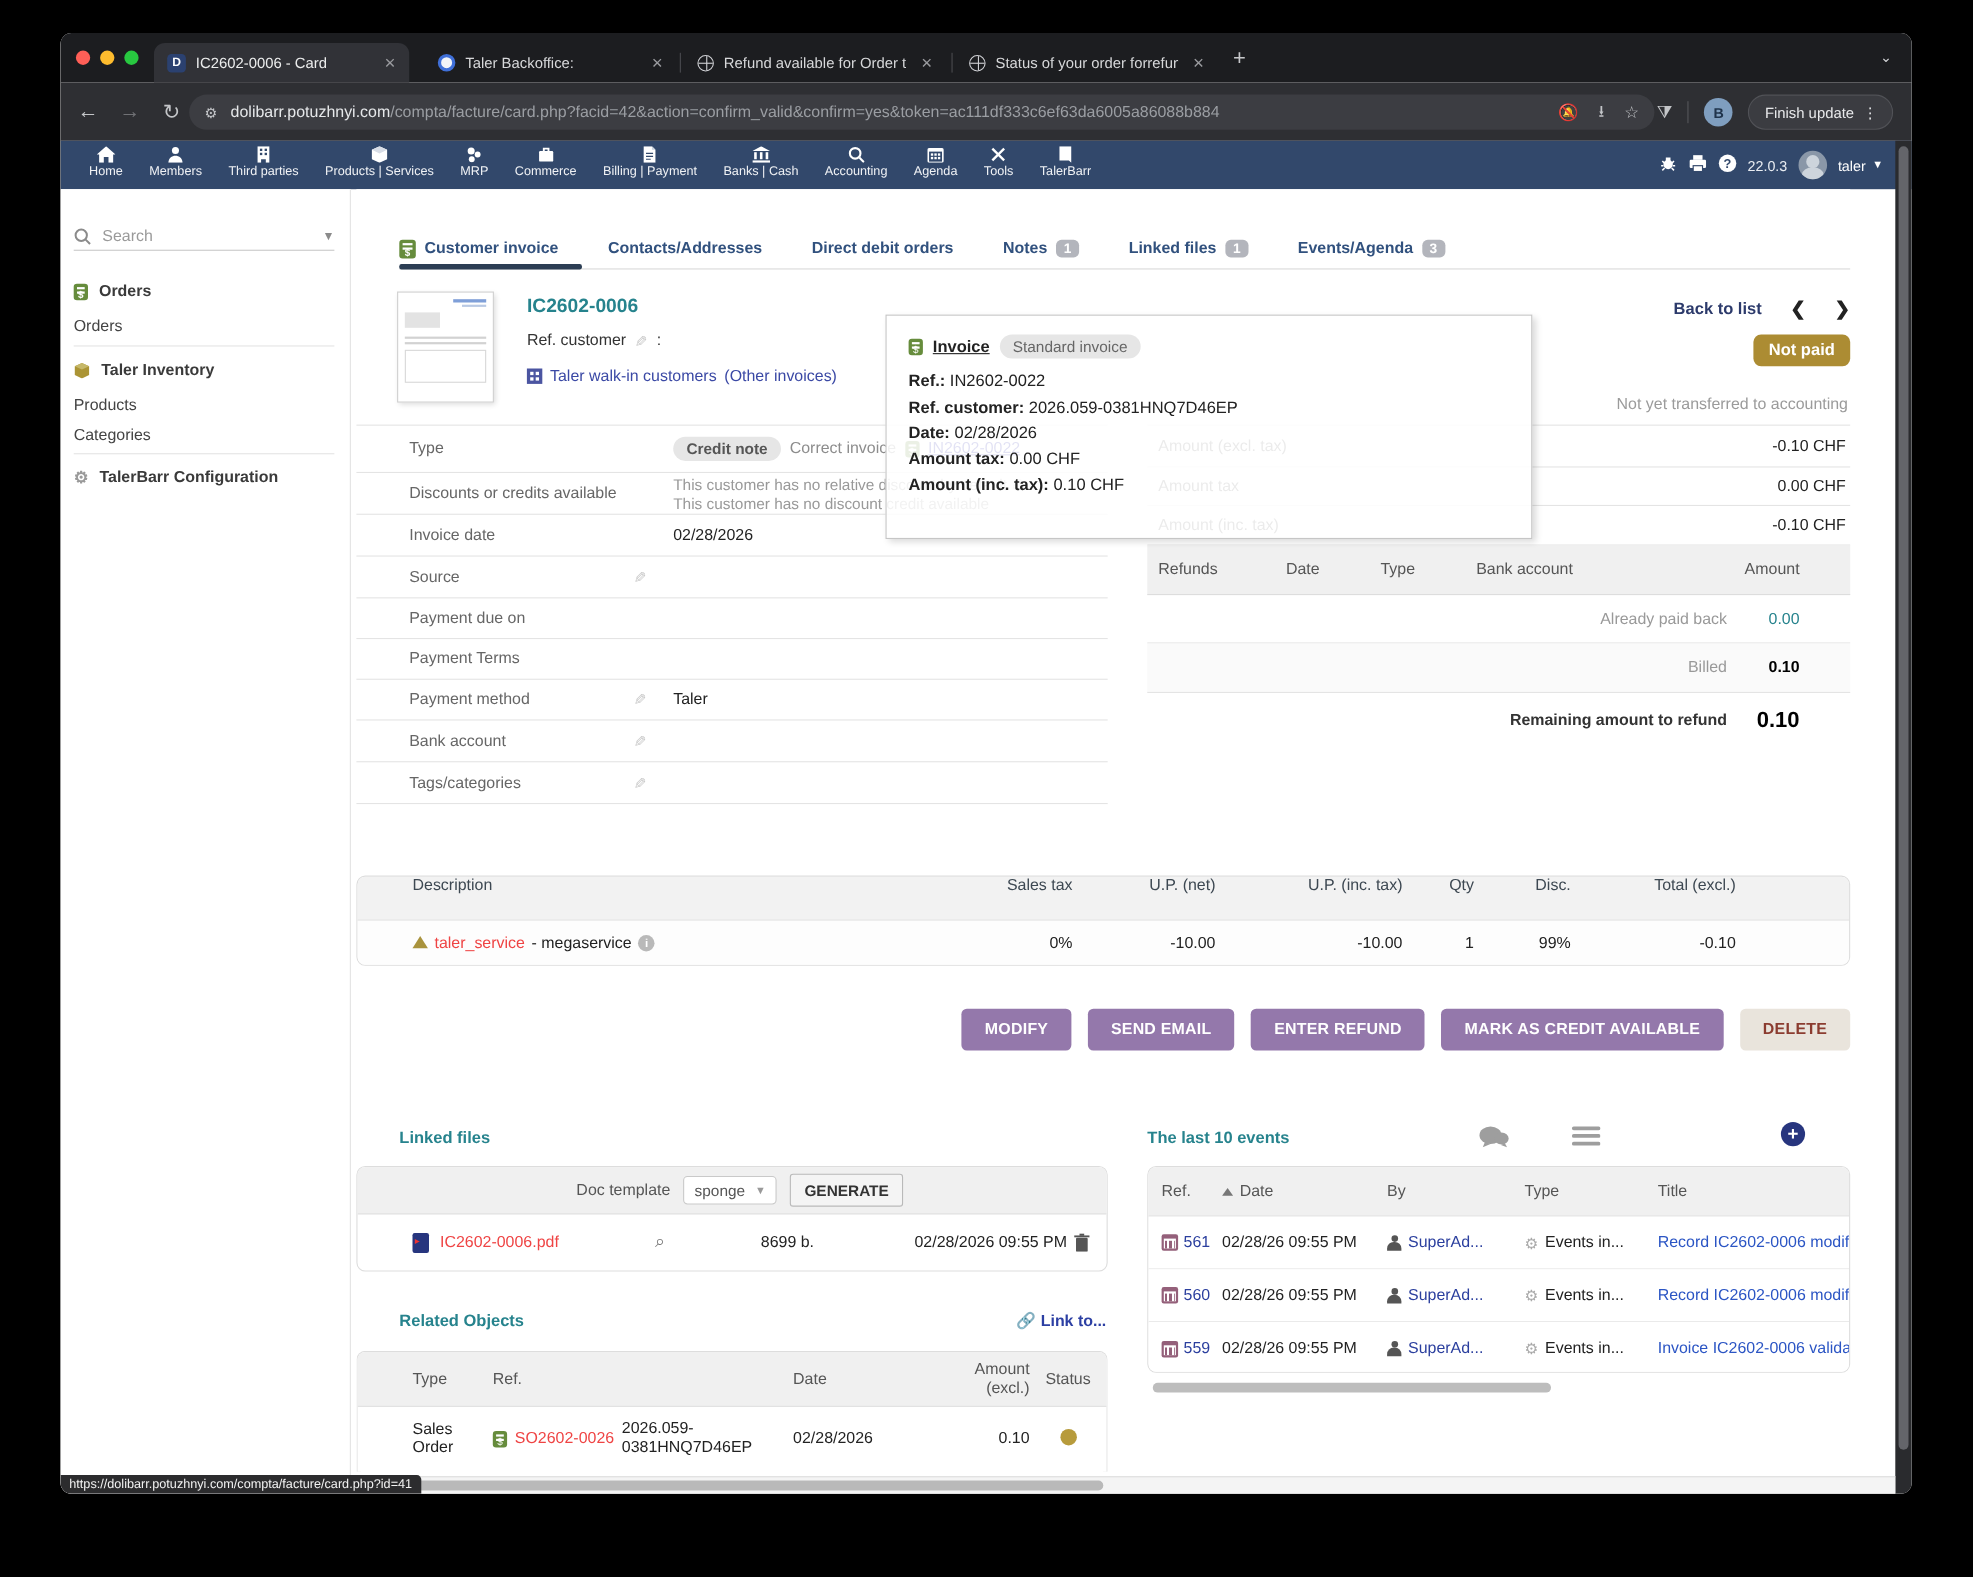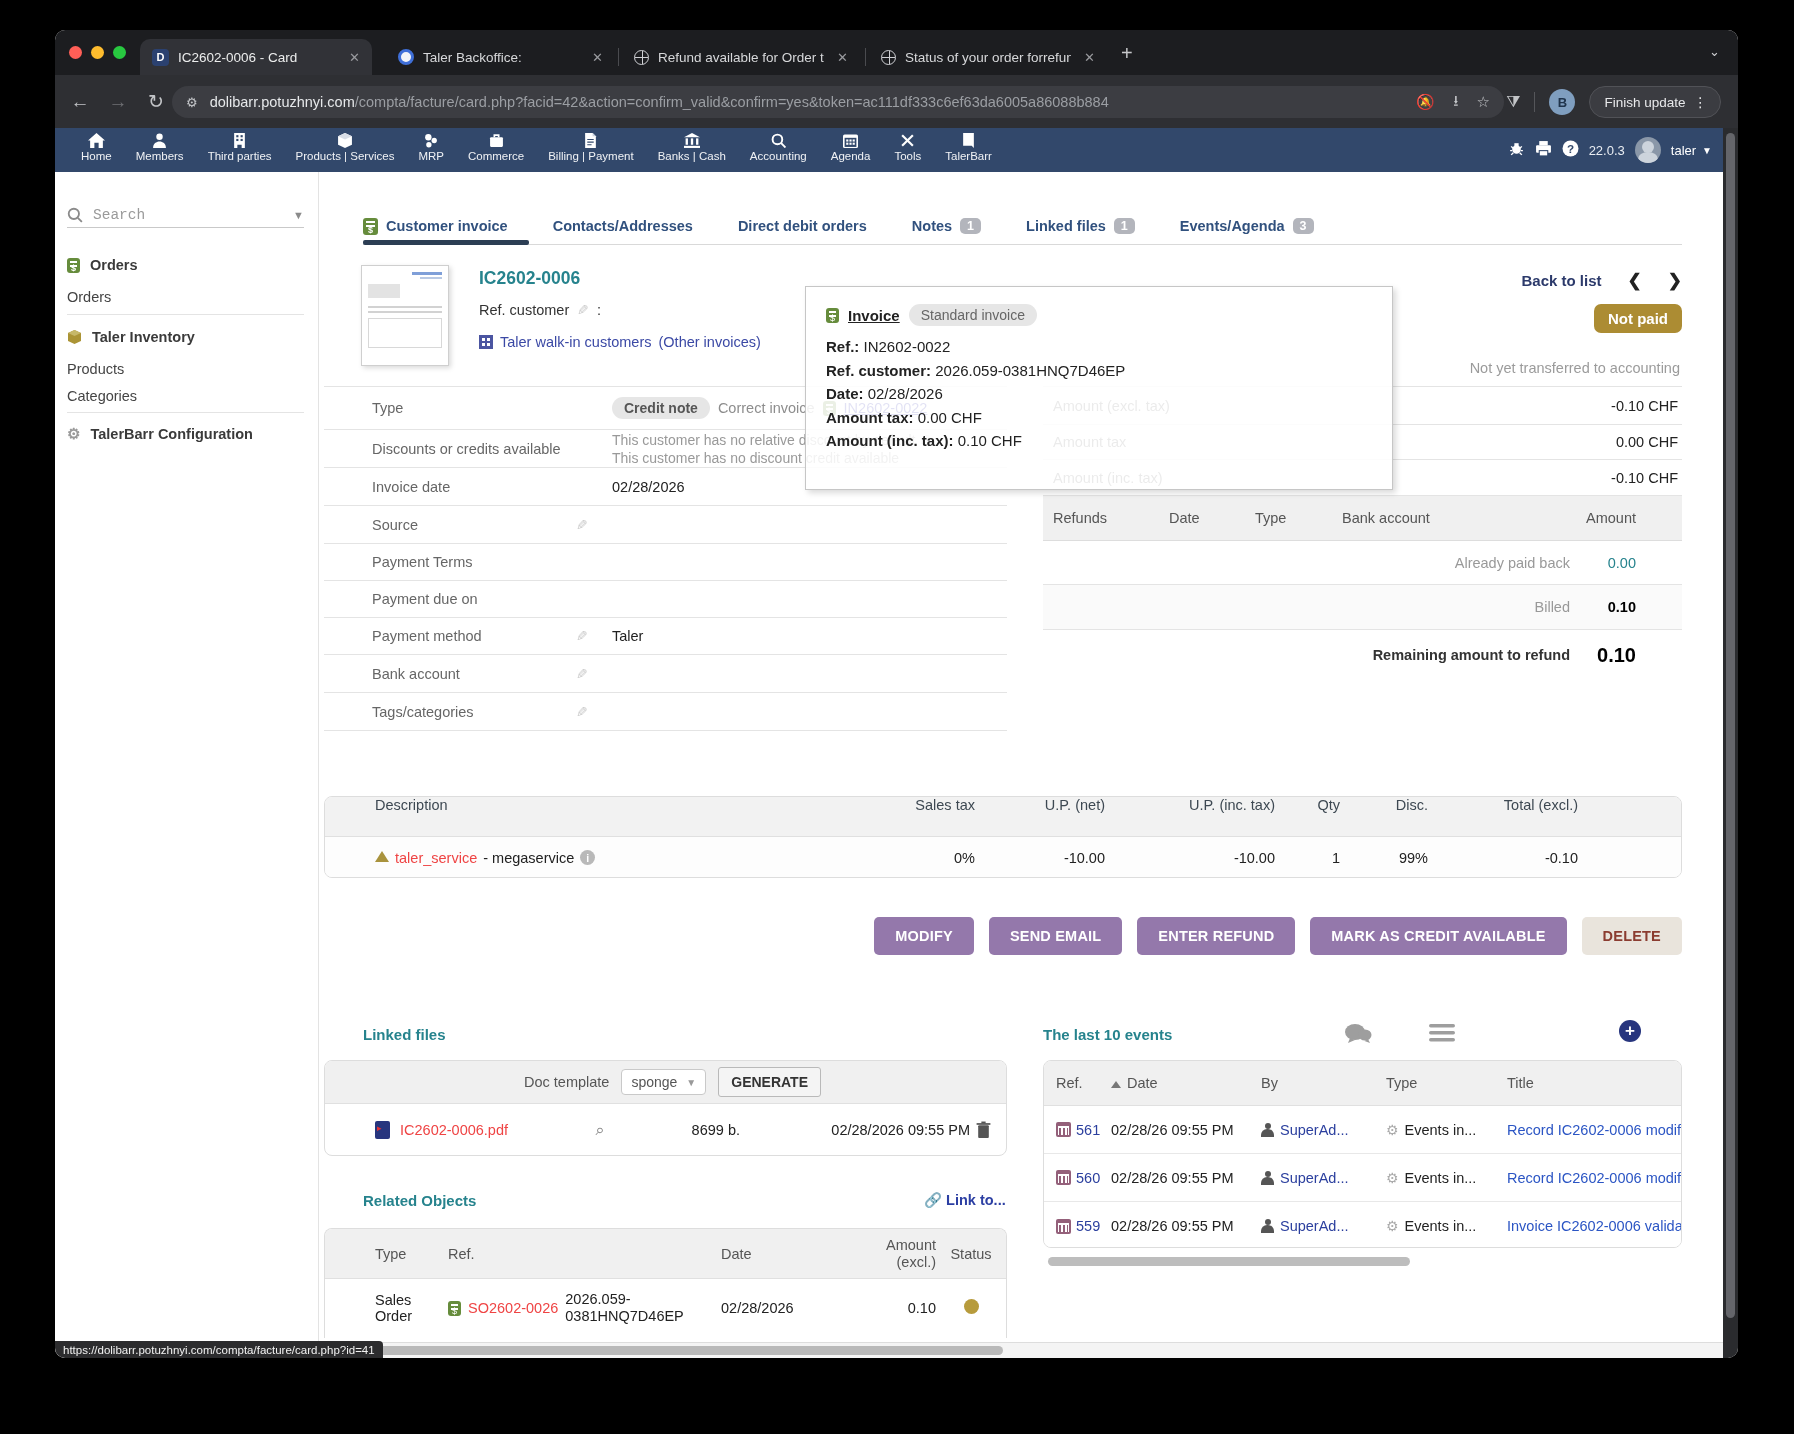--- a/index.html
+++ b/index.html
@@ -43,21 +43,21 @@
 .avp:after{content:"";position:absolute;left:3px;top:15px;width:20px;height:14px;border-radius:50%;background:#cdd4dc}
 
 .vscroll{position:absolute;right:0;top:98px;bottom:0;width:15px;background:#2a2b2e}
 .vthumb{position:absolute;left:3px;right:3px;top:5px;height:1185px;border-radius:5px;background:#64656a}
 .hscroll{position:absolute;left:0;right:15px;top:1312px;height:16px;background:#f4f4f4;border-top:1px solid #ddd}
 .hthumb{position:absolute;left:3px;top:3px;width:945px;height:9px;border-radius:5px;background:#b9b9b9}
 .statustip{position:absolute;left:0;bottom:0;height:17px;background:#2c2c2e;color:#f2f2f2;font-size:11.5px;display:flex;align-items:center;padding:0 8px;border-radius:0 4px 0 0}
 
 .sidebar{position:absolute;left:0;top:142px;width:264px;bottom:16px;border-right:1px solid #e3e3e3;background:#fff}
 .srow{position:absolute;left:12px;right:14px;top:30px;height:26px;border-bottom:1px solid #c9c9c9;display:flex;align-items:center;color:#949494}
-.srow input{border:0;outline:0;flex:1;font-size:14.5px;color:#1d4ed8;background:transparent;font-family:Liberation Mono, monospace}
+.srow input{border:0;outline:0;flex:1;font-size:14.5px;color:#1d4ed8;background:transparent;font-family:Liberation Sans, sans-serif}
 .srow input::placeholder{color:#9a9a9a}
 .schev{color:#8b8b8b;font-size:11px}
 .sgroup{position:absolute;left:12px;right:14px;font-size:14px;color:#3c3c3c}
 .sghead{display:flex;align-items:center;gap:10px;font-weight:bold;color:#3a3a3a;font-size:14.5px}
 .slink{display:block;color:#444;margin-top:16px;font-size:14.5px}
 .ssep{position:absolute;left:12px;right:14px;height:1px;background:#e4e4e4}
 
 .main{position:absolute;left:269px;top:142px;width:1358px;height:1170px;background:#fff}
 .tabsrow{position:absolute;left:39px;top:40px;height:28px;display:flex;gap:45px;align-items:center;font-size:14.5px;color:#31517e;font-weight:bold}
 .tabitem{display:flex;align-items:center;gap:8px}
@@ -478,24 +478,24 @@
         </div>
         <div class="drow" style="height:38px">
           <span class="lbl">Invoice date</span>
           <span class="dval">02/28/2026</span>
         </div>
         <div class="drow" style="height:38px">
           <span class="lbl">Source</span>
           <span class="pcl pencil">✎</span>
         </div>
         <div class="drow" style="height:37px">
+          <span class="lbl">Payment due on</span>
+        </div>
+        <div class="drow" style="height:37px">
           <span class="lbl">Payment Terms</span>
-        </div>
-        <div class="drow" style="height:37px">
-          <span class="lbl">Payment due on</span>
         </div>
         <div class="drow" style="height:37px">
           <span class="lbl">Payment method</span>
           <span class="pcl pencil">✎</span>
           <span class="dval">Taler</span>
         </div>
         <div class="drow" style="height:38px">
           <span class="lbl">Bank account</span>
           <span class="pcl pencil">✎</span>
         </div>

